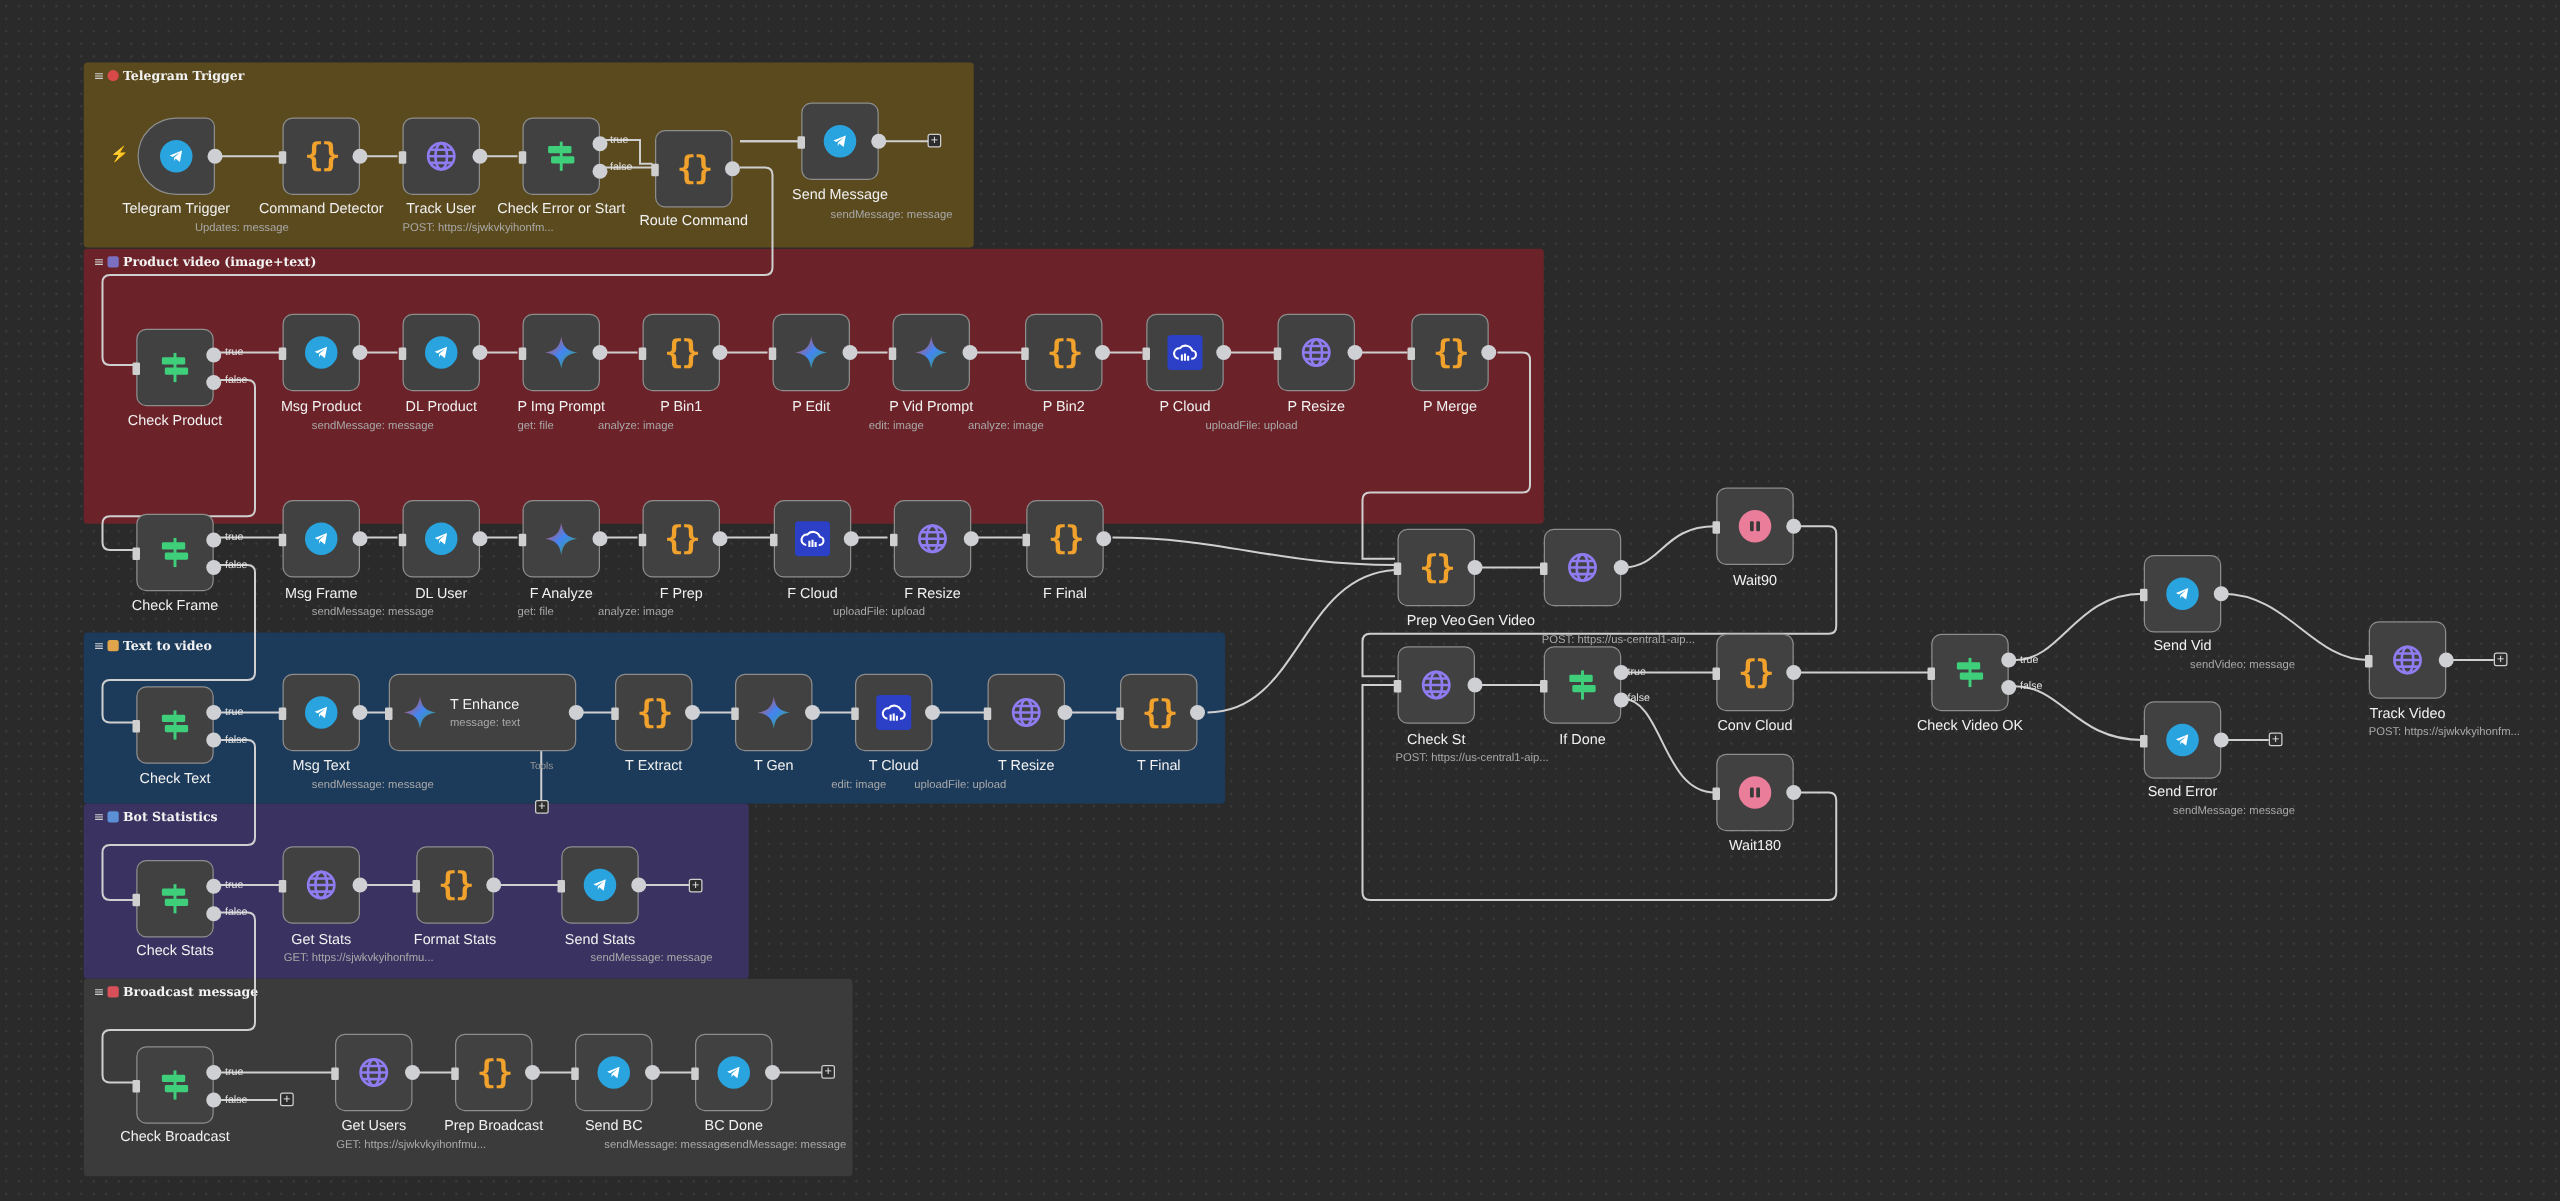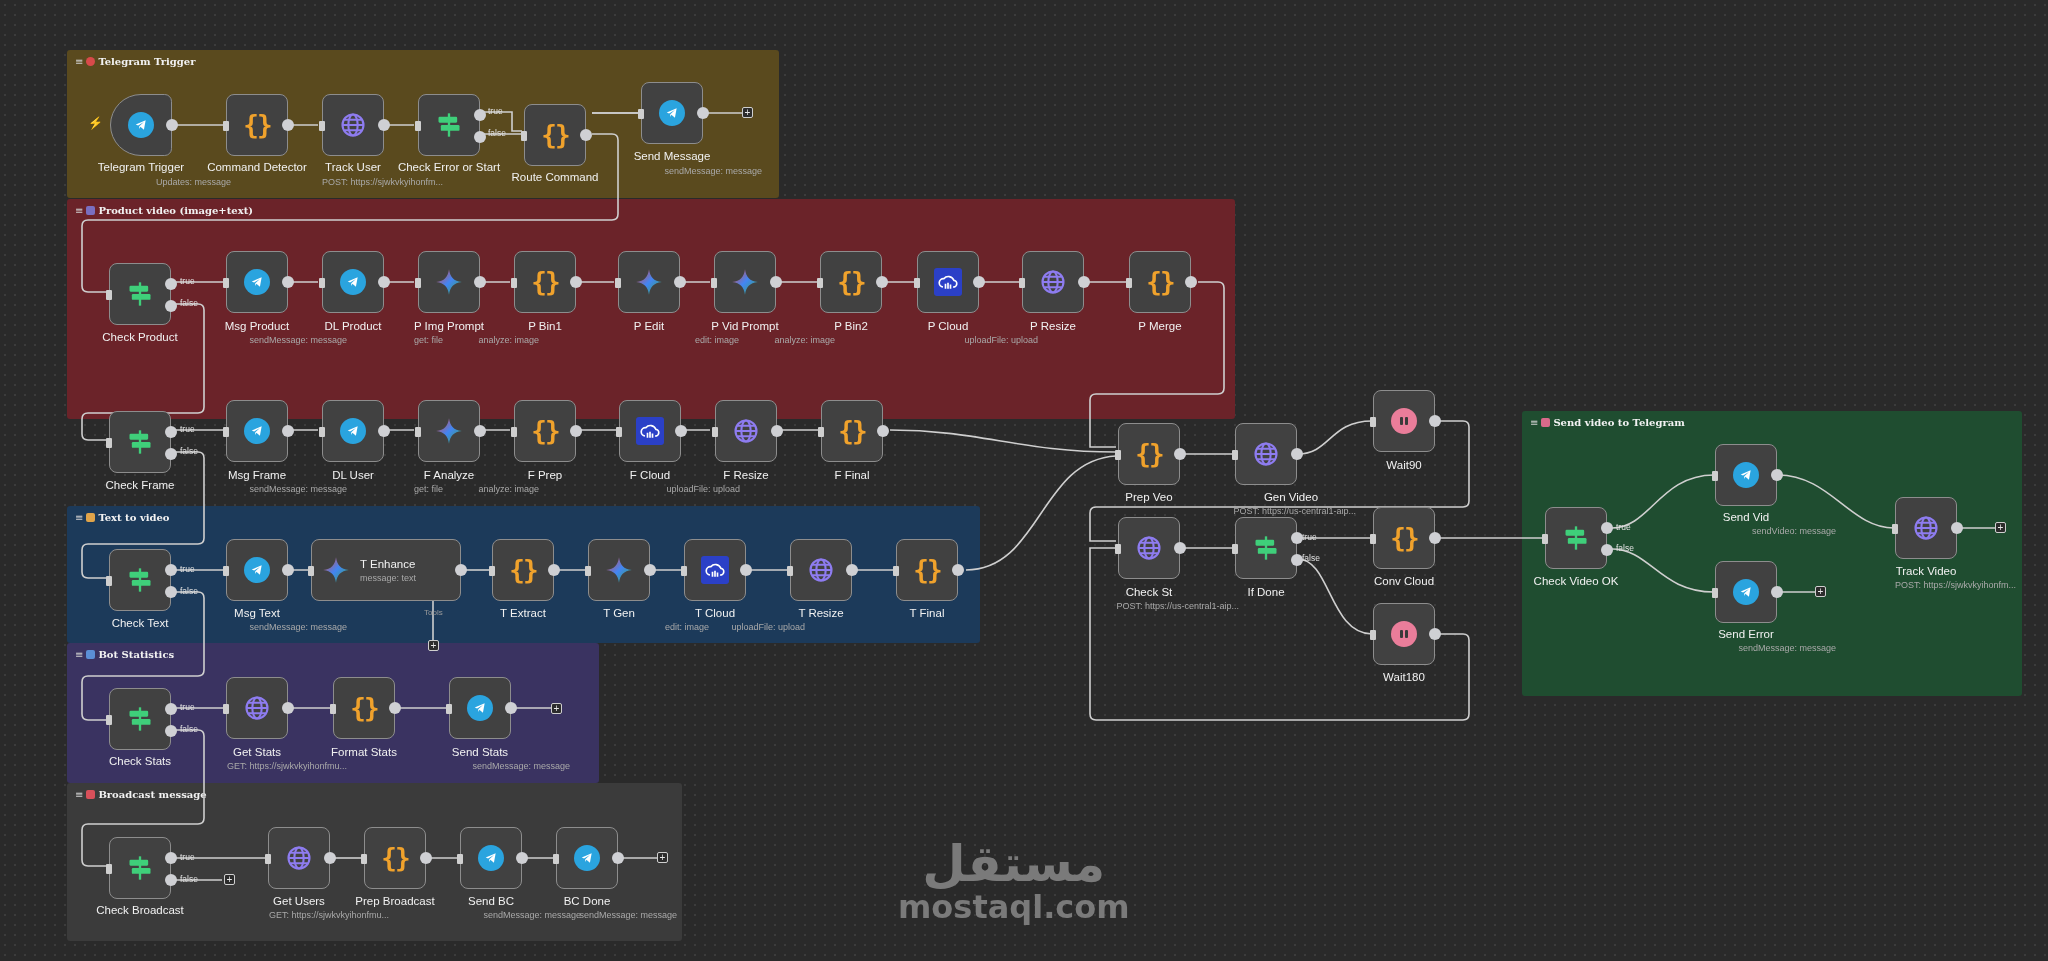--- a/index.html
+++ b/index.html
@@ -46,23 +46,20 @@
   </div>
   <div class="sticky" style="left:67px;top:506px;width:913px;height:137px;background:#1c3a5a;">
     <div class="sticky-title"><span class="ham">≡</span><span class="emo" style="background:#e0a44a"></span><span>Text to video</span></div>
   </div>
   <div class="sticky" style="left:67px;top:643px;width:532px;height:140px;background:#3a3361;">
     <div class="sticky-title"><span class="ham">≡</span><span class="emo" style="background:#5b8fd6"></span><span>Bot Statistics</span></div>
   </div>
   <div class="sticky" style="left:67px;top:783px;width:615px;height:158px;background:#3b3b3b;">
     <div class="sticky-title"><span class="ham">≡</span><span class="emo" style="background:#d8505a"></span><span>Broadcast message</span></div>
   </div>
-  <div class="sticky" style="left:1522px;top:411px;width:500px;height:285px;background:#1f4d30;">
-    <div class="sticky-title"><span class="ham">≡</span><span class="emo" style="background:#d86a8a"></span><span>Send video to Telegram</span></div>
-  </div>
 
   <svg class="wires" fill="none" stroke="#cfcfcf" stroke-width="1.6">
 
     <path d="M176 125 H224"></path>
       <path d="M264 125 H318"></path>
       <path d="M360 125 H414"></path>
       <path d="M456 112 H512 V131 H522"></path>
     <path d="M456 134 H522"></path>
       <path d="M592 113 H640"></path>
       <path d="M744 113 H742"></path>
@@ -613,21 +610,21 @@
 
   <div class="node" style="left:1235px;top:423px;">
       <span class="in"></span>
       <svg width="28" height="28" viewBox="0 0 24 24" fill="none" stroke="#8e7cf0" stroke-width="1.8">
         <circle cx="12" cy="12" r="9"></circle>
         <ellipse cx="12" cy="12" rx="4" ry="9"></ellipse>
         <path d="M3 12h18M4.5 7.5h15M4.5 16.5h15"></path>
       </svg>
       <span class="out"></span>
     </div>
-  <div class="lab" style="left:1211px;top:491px">Gen Video</div>
+  <div class="lab" style="left:1121px;top:491px">Gen Video</div>
   <div class="sub" style="left:1176px;top:506px">POST: https://us-central1-aip...</div>
 
   <div class="node" style="left:1373px;top:390px;">
       <span class="in"></span>
       <div class="ico-wait">
         <svg width="12" height="12" viewBox="0 0 12 12" fill="#3a3a3a">
           <rect x="2" y="2" width="3" height="8" rx="1"></rect>
           <rect x="7" y="2" width="3" height="8" rx="1"></rect>
         </svg>
       </div>
@@ -721,17 +718,13 @@
         <circle cx="12" cy="12" r="9"></circle>
         <ellipse cx="12" cy="12" rx="4" ry="9"></ellipse>
         <path d="M3 12h18M4.5 7.5h15M4.5 16.5h15"></path>
       </svg>
       <span class="out"></span>
     </div>
   <div class="lab" style="left:1846px;top:565px">Track Video</div>
   <div class="sub" style="left:1836px;top:580px">POST: https://sjwkvkyihonfm...</div>
   <div class="plus" style="left:1995px;top:522px">+</div>
 
-  <div class="watermark">
-    <div class="ar">مستقل</div>
-    <div class="lat">mostaql.com</div>
-  </div>
 </div>
 
 </body></html>

